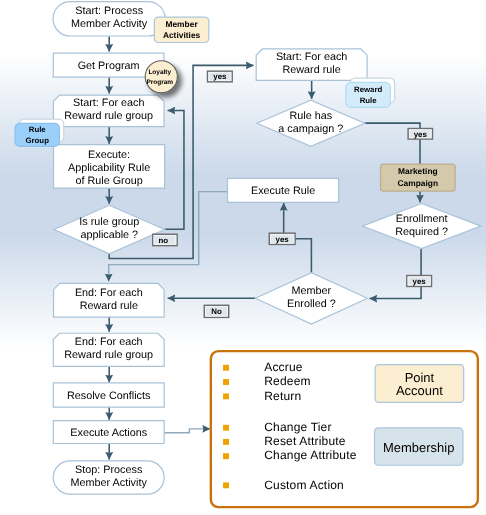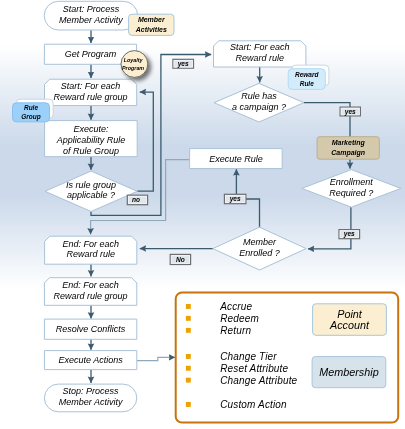--- a/index.html
+++ b/index.html
@@ -1,20 +1,20 @@
 <!DOCTYPE html>
 <html><head>
 <meta charset="utf-8">
 <style>
   html,body{margin:0;padding:0;}
   body{width:405px;height:429px;overflow:hidden;background:#ffffff;
        font-family:"Liberation Sans",sans-serif;
        -webkit-font-smoothing:antialiased;}
   text{-webkit-font-smoothing:antialiased;}
-  #stage{position:relative;width:405px;height:330px;font-style:italic;}
+  #stage{position:relative;width:405px;height:330px;}
   svg{display:block;}
 </style>
 </head>
 <body>
 
 <div id="stage">
 <svg id="chart" width="405" height="429" viewBox="0 0 405 429" xmlns="http://www.w3.org/2000/svg">
   <defs>
     <linearGradient id="bgGrad" x1="0" y1="0" x2="0" y2="1">
       <stop offset="0" stop-color="#ffffff"></stop>

